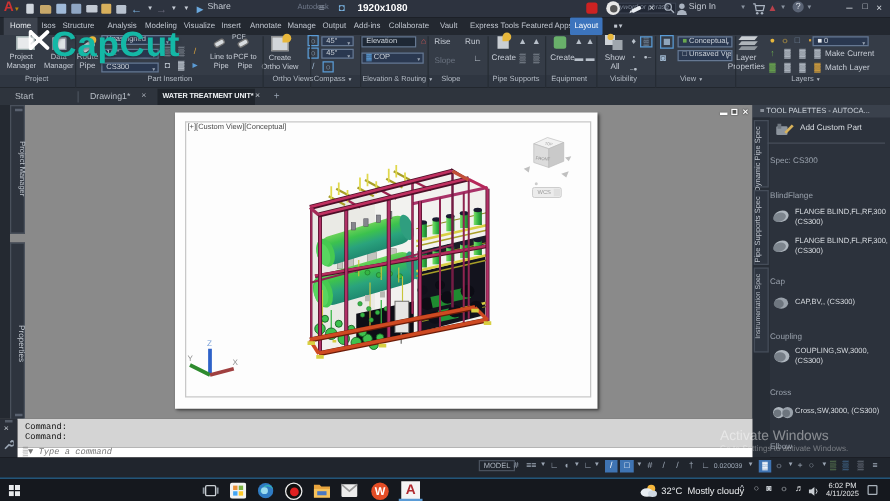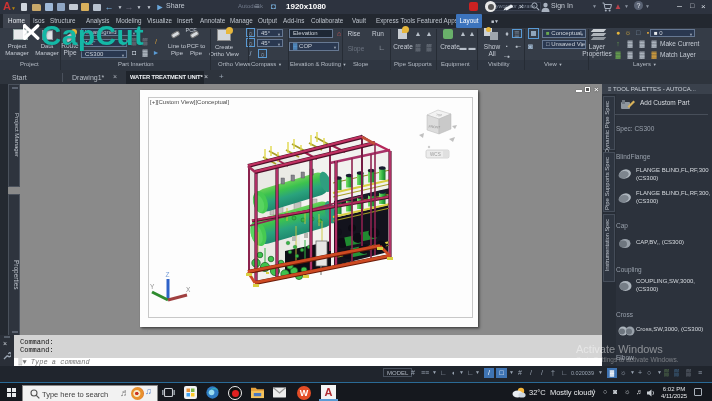--- a/index.html
+++ b/index.html
@@ -656,30 +656,20 @@
   <div class="st" style="left:698px;">≡</div>
 </div>
 
 <div class="abs" id="taskbar">
   <svg class="abs" style="left:7px;top:5px;" width="9" height="9" viewBox="0 0 9 9">
       <rect x="0" y="0" width="4" height="4" fill="#e8eaec"></rect>
       <rect x="5" y="0" width="4" height="4" fill="#e8eaec"></rect>
       <rect x="0" y="5" width="4" height="4" fill="#e8eaec"></rect>
       <rect x="5" y="5" width="4" height="4" fill="#e8eaec"></rect>
     </svg>
-  <div id="searchbox">
-    <svg class="abs" style="left:7px;top:3px;" width="10" height="10" viewBox="0 0 10 10">
-        <circle cx="4" cy="4" r="3" fill="none" stroke="#555" stroke-width="1.1"></circle>
-        <line x1="6.3" y1="6.3" x2="9.3" y2="9.3" stroke="#555" stroke-width="1.2"></line>
-      </svg>
-    <div class="abs" style="left:19px;top:4px;font-size:7.5px;color:#424242;">Type here to search</div>
-    <div class="abs" style="left:97px;top:1px;font-size:10px;color:#888;">♬</div>
-    <div class="abs" style="left:108px;top:1px;width:13px;height:13px;border-radius:50%;background:radial-gradient(circle at 45% 50%, #cc3322 0 1.5px, #f5e9c8 2px 3px, #e8912d 4px 6px, #d8671e 7px);"></div>
-    <div class="abs" style="left:122px;top:0px;font-size:9px;color:#4a78c2;">♫</div>
-  </div>
   <svg class="tbicon" style="left:162px;" width="13" height="13" viewBox="0 0 13 13">
       <rect x="2.5" y="2.5" width="8" height="8" rx="1" fill="none" stroke="#c9ced3" stroke-width="1.1"></rect>
       <rect x="0" y="4" width="1.6" height="5" fill="#8f979f"></rect>
       <rect x="11.4" y="4" width="1.6" height="5" fill="#8f979f"></rect>
     </svg>
   <svg class="tbicon" style="left:184px;" width="13" height="13" viewBox="0 0 13 13">
       <rect x="0" y="0" width="13" height="13" rx="2" fill="#f2f2f2"></rect>
       <rect x="2.5" y="2.5" width="3.5" height="3.5" fill="#e8913a"></rect>
       <rect x="7" y="2.5" width="3.5" height="3.5" fill="#7cb342"></rect>
       <rect x="2.5" y="7" width="3.5" height="3.5" fill="#42a5f5"></rect>

